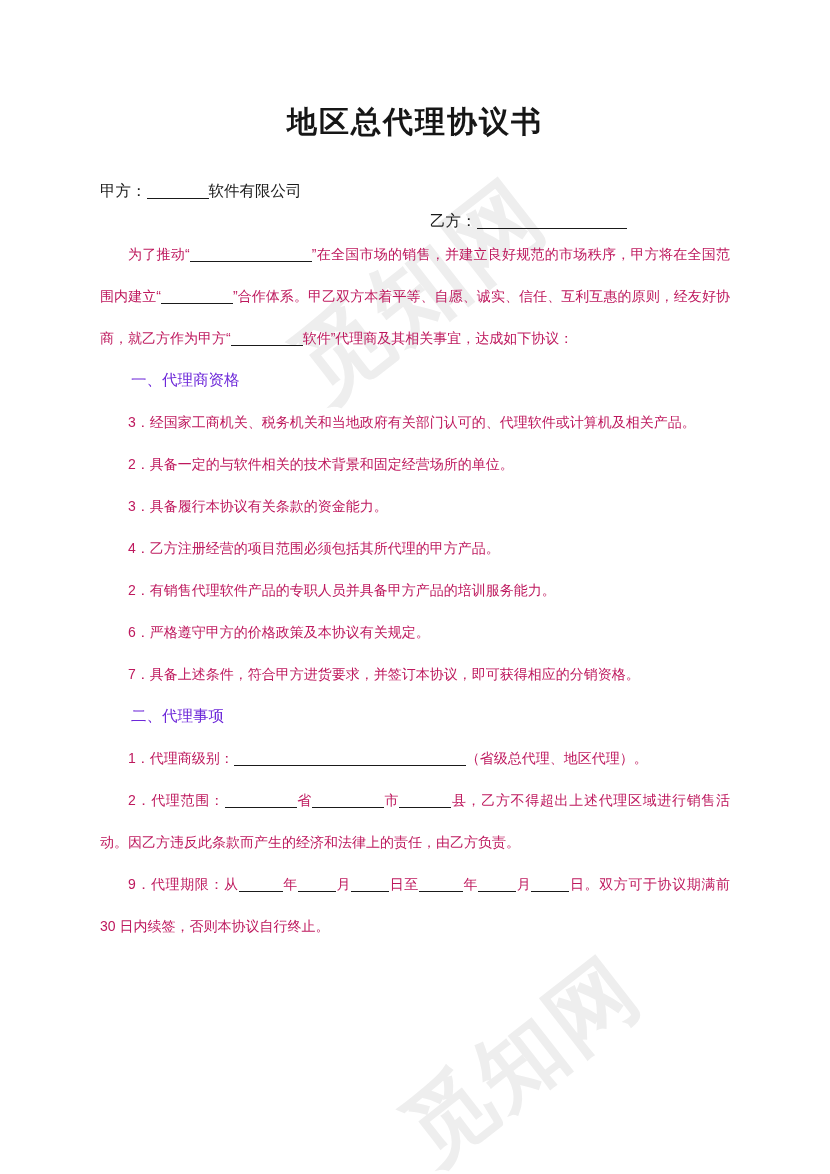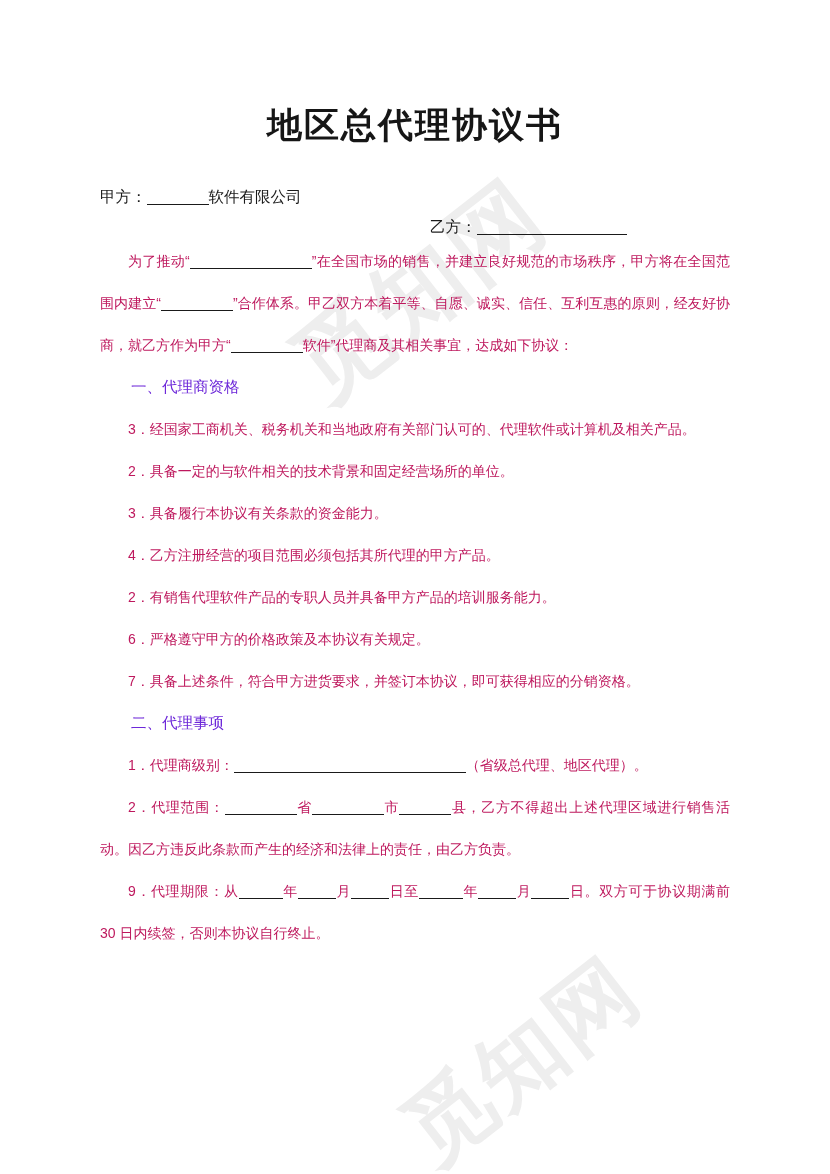--- a/index.html
+++ b/index.html
@@ -47,21 +47,21 @@
 
   
   .doc {
     position: relative;
     z-index: 2;
     padding: 0 100px;
   }
 
   .title {
     text-align: center;
-    font-size: 35px;
+    font-size: 30px;
     font-weight: 700;
     color: #161616;
     letter-spacing: 2px;
     margin: 0;
     padding-top: 103px;
     line-height: 1.25;
   }
 
   .party-row {
     display: flex;

